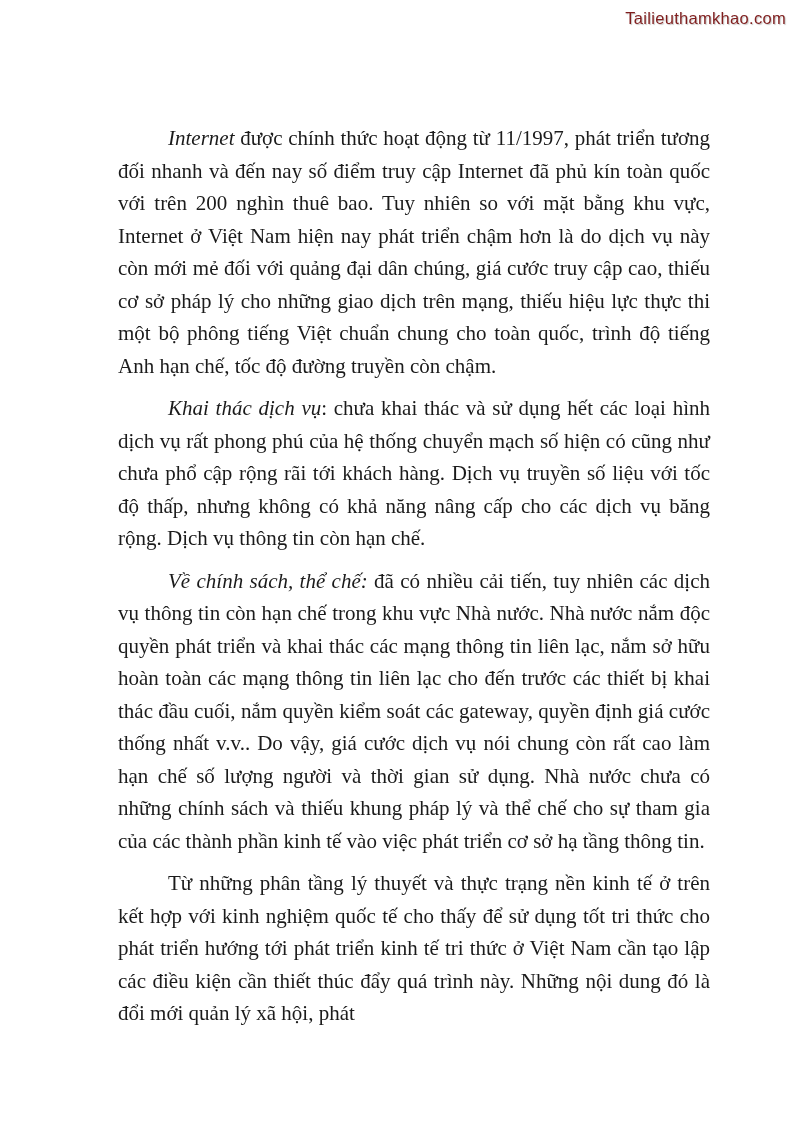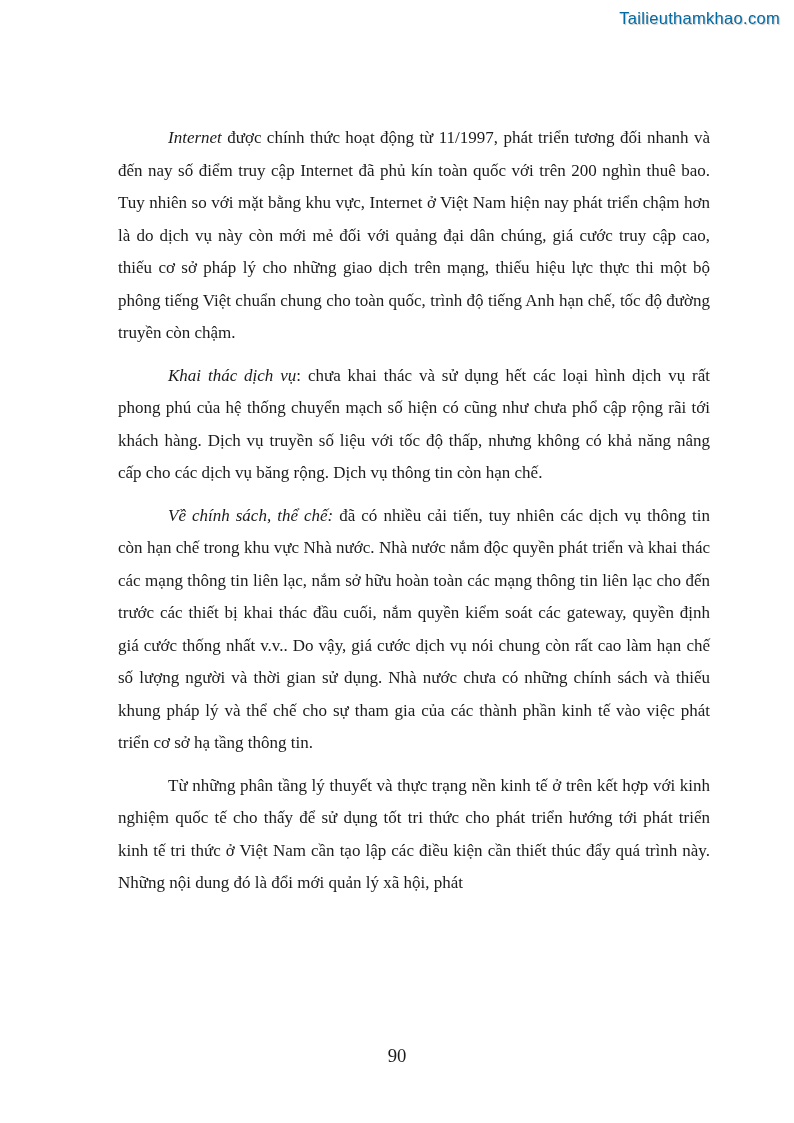--- a/index.html
+++ b/index.html
@@ -13,37 +13,37 @@
     width: 794px;
     height: 1123px;
     background: #ffffff;
     overflow: hidden;
     font-family: "Liberation Serif", "DejaVu Serif", serif;
     color: #1b1b1b;
   }
   .watermark {
     position: absolute;
     top: 9px;
-    right: 14px;
+    right: 8px;
     font-family: "Liberation Sans", "DejaVu Sans", sans-serif;
     font-size: 16.5px;
     letter-spacing: 0.3px;
-    color: #0369a1;
+    color: #7f1d1d;
     text-shadow: -1px -1px 0 rgba(255,255,255,0.95), 1px 1px 1px rgba(150,148,146,0.55);
     user-select: none;
   }
   .content {
     position: absolute;
     left: 118px;
     top: 122px;
     width: 592px;
   }
   .para {
     margin: 0 0 10px 0;
-    font-size: 17px;
+    font-size: 21px;
     line-height: 32.5px;
     text-align: justify;
     text-indent: 50px;
   }
   .lead-italic {
     font-style: italic;
   }
   .section-heading {
     margin: 2px 0 6px 0;
     font-size: 18.7px;
@@ -75,15 +75,14 @@
 
     <p class="para"><span class="lead-italic">Khai thác dịch vụ</span><span>: chưa khai thác và sử dụng hết các loại hình dịch vụ rất phong phú của hệ thống chuyển mạch số hiện có cũng như chưa phổ cập rộng rãi tới khách hàng. Dịch vụ truyền số liệu với tốc độ thấp, nhưng không có khả năng nâng cấp cho các dịch vụ băng rộng. Dịch vụ thông tin còn hạn chế.</span></p>
 
     <p class="para"><span class="lead-italic">Về chính sách, thể chế:</span><span> đã có nhiều cải tiến, tuy nhiên các dịch vụ thông tin còn hạn chế trong khu vực Nhà nước. Nhà nước nắm độc quyền phát triển và khai thác các mạng thông tin liên lạc, nắm sở hữu hoàn toàn các mạng thông tin liên lạc cho đến trước các thiết bị khai thác đầu cuối, nắm quyền kiểm soát các gateway, quyền định giá cước thống nhất v.v.. Do vậy, giá cước dịch vụ nói chung còn rất cao làm hạn chế số lượng người và thời gian sử dụng. Nhà nước chưa có những chính sách và thiếu khung pháp lý và thể chế cho sự tham gia của các thành phần kinh tế vào việc phát triển cơ sở hạ tầng thông tin.</span></p>
 
 
     <p class="para">Từ những phân tầng lý thuyết và thực trạng nền kinh tế ở trên kết hợp với kinh nghiệm quốc tế cho thấy để sử dụng tốt tri thức cho phát triển hướng tới phát triển kinh tế tri thức ở Việt Nam cần tạo lập các điều kiện cần thiết thúc đẩy quá trình này. Những nội dung đó là đổi mới quản lý xã hội, phát</p>
 
   </div>
 
-  <div class="page-number">90</div>
 
 </div>
 
 </body></html>

